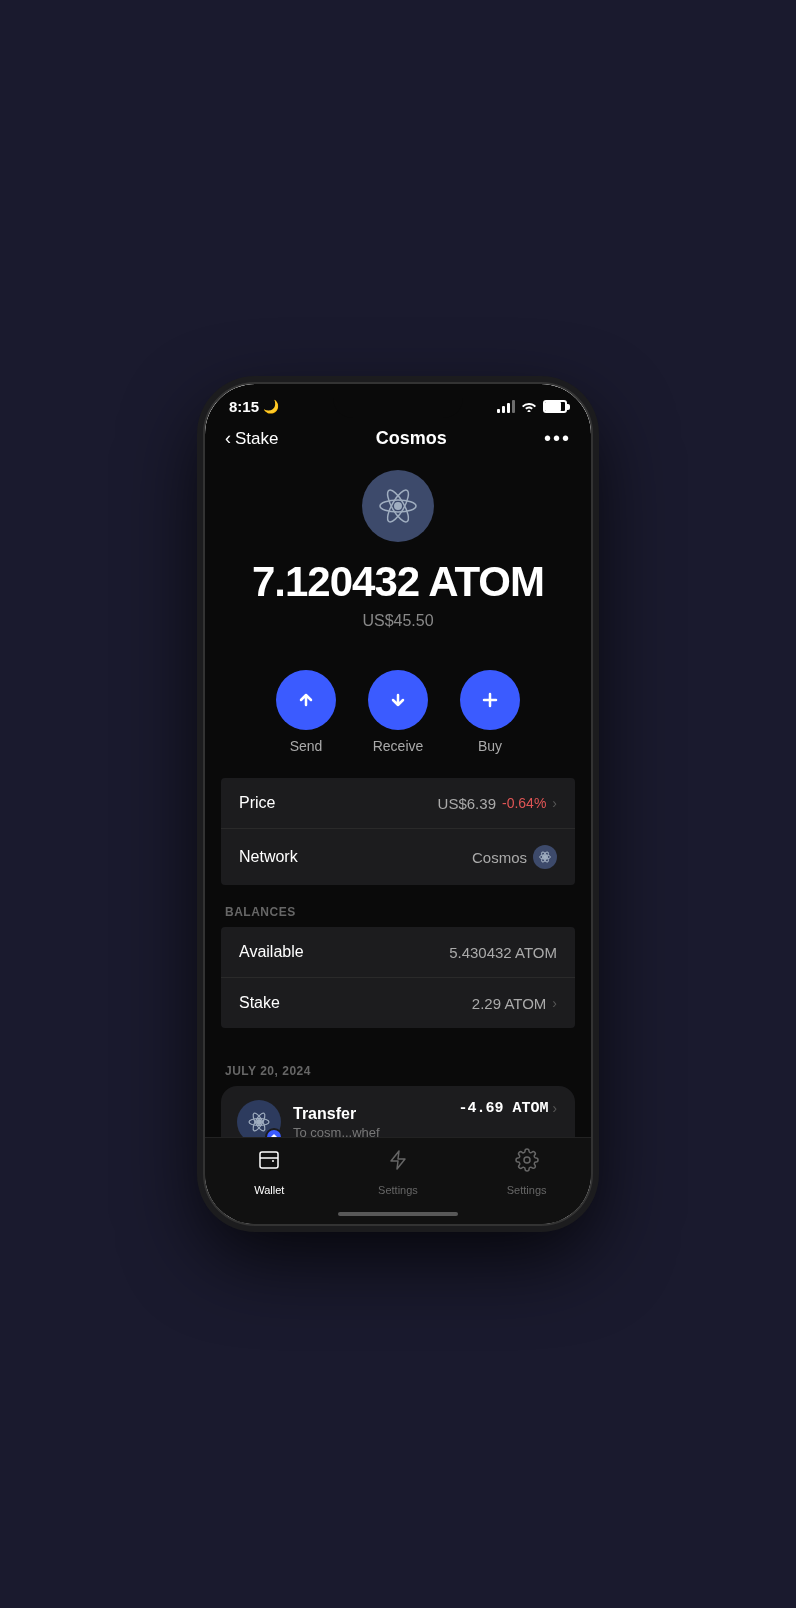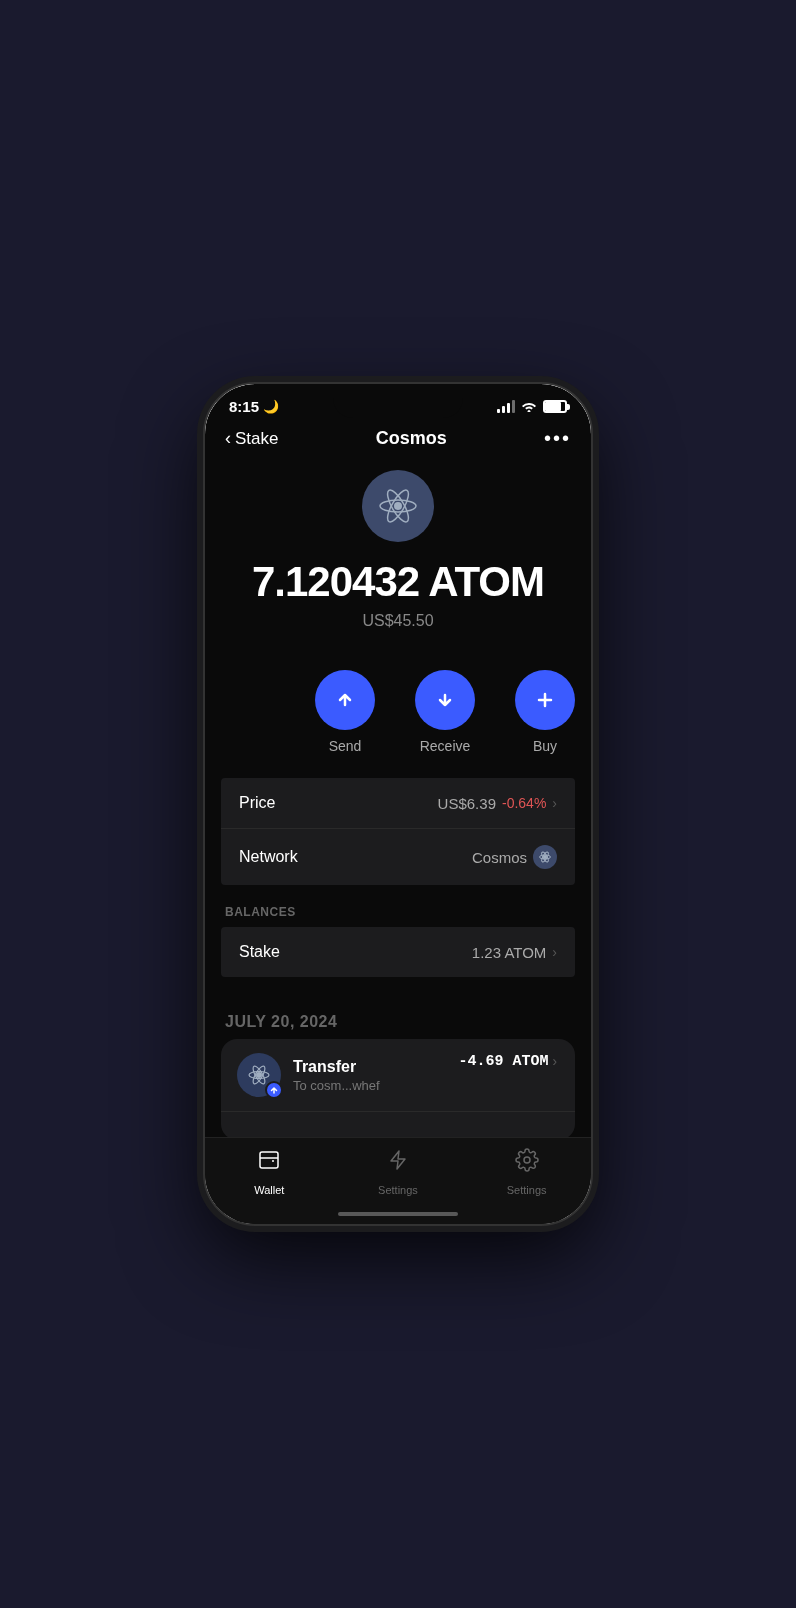--- a/index.html
+++ b/index.html
@@ -135,22 +135,22 @@
       letter-spacing: -1px;
       margin-bottom: 6px;
     }
     .coin-usd {
       font-size: 16px;
       color: #888;
       font-weight: 400;
     }
     .action-buttons {
       display: flex;
-      justify-content: flex-end;
-      gap: 40px;
+      justify-content: center;
+      gap: 32px;
       padding: 20px 0 24px;
     }
     .action-btn {
       display: flex;
       flex-direction: column;
       align-items: center;
       gap: 8px;
       cursor: pointer;
     }
     .action-circle {
@@ -206,21 +206,21 @@
     .section-label {
       color: #666;
       font-size: 12px;
       font-weight: 600;
       letter-spacing: 0.5px;
       padding: 0 4px 8px;
       text-transform: uppercase;
     }
     .date-label {
       color: #666;
-      font-size: 16px;
+      font-size: 12px;
       font-weight: 600;
       letter-spacing: 0.5px;
       padding: 16px 4px 8px;
       text-transform: uppercase;
     }
     .tx-card {
       background: #1c1c1e;
       border-radius: 16px;
       margin-bottom: 20px;
       overflow: hidden;
@@ -413,23 +413,29 @@
                 <ellipse cx="7" cy="7" rx="5.5" ry="2" stroke="#a0aec0" stroke-width="1" fill="none" transform="rotate(120 7 7)"></ellipse>
               </svg>
             </div>
           </div>
         </div>
       </div>
 
       <div class="section-label">BALANCES</div>
       <div class="info-card">
         <div class="info-row">
+          <span class="info-label">Available</span>
+          <div class="info-value">
+            <span>5.430432 ATOM</span>
+          </div>
+        </div>
+        <div class="info-row">
           <span class="info-label">Stake</span>
           <div class="info-value">
-            <span>1.23 ATOM</span>
+            <span>2.29 ATOM</span>
             <span class="chevron-right">›</span>
           </div>
         </div>
       </div>
 
       <div class="date-label">JULY 20, 2024</div>
 
       <div class="tx-card">
 
         <div class="tx-row">

